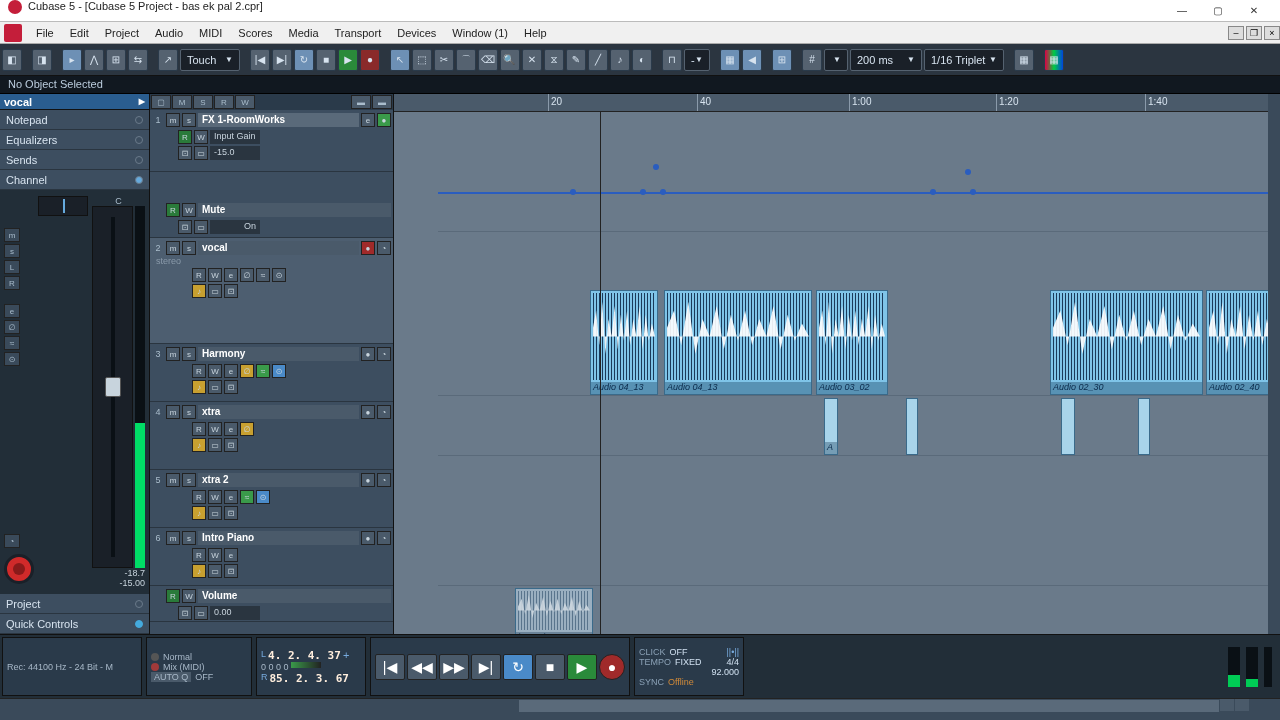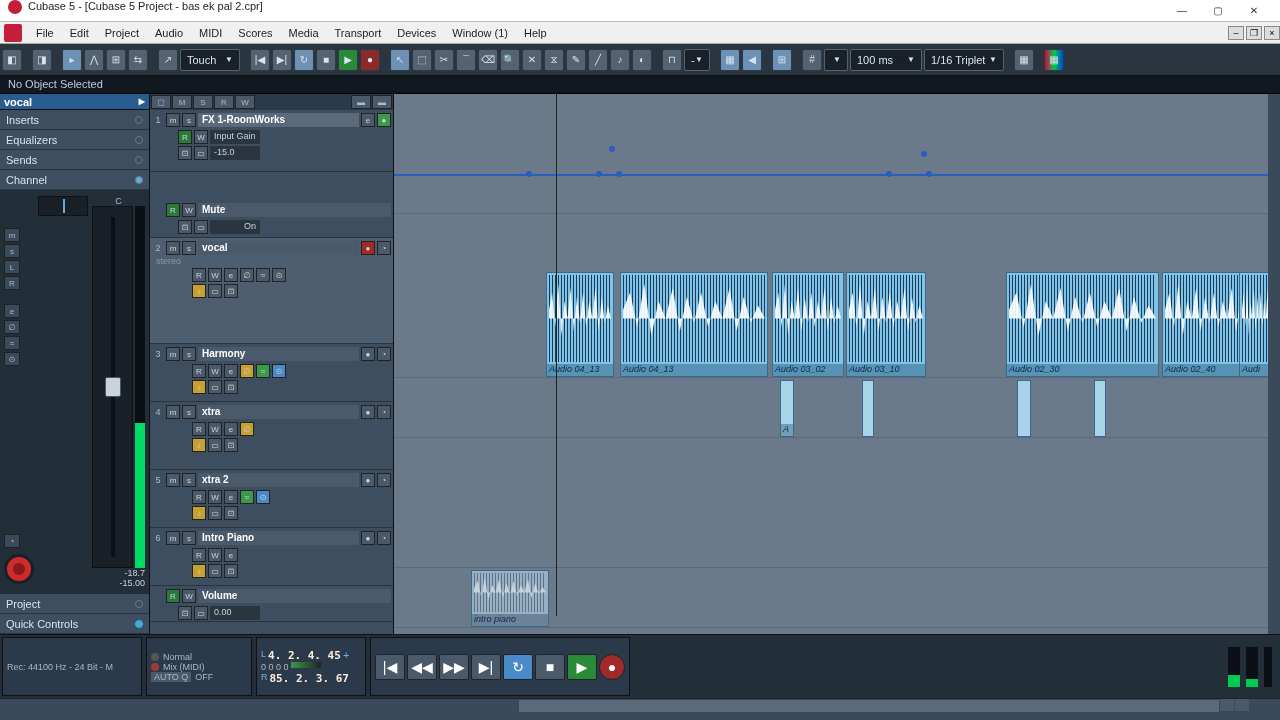--- a/index.html
+++ b/index.html
@@ -68,21 +68,21 @@
 .track-name { flex: 1; background: #2a5d8f; color: #fff; font-weight: bold; padding: 1px 4px; height: 14px; font-size: 10px; }
 .track-name.fx { background: #5a6a7a; color: #fff; }
 .track-name.plain { background: #4a5a6a; }
 .track-sub { display: flex; gap: 2px; margin-top: 2px; padding-left: 26px; }
 .track-field { background: #2a3540; color: #c8d4dd; padding: 1px 4px; font-size: 9px; min-width: 50px; height: 14px; }
 
 
 .arrange { flex: 1; background: #6a7a8a; position: relative; overflow: hidden; }
 .ruler { height: 18px; background: #4a5a6a; border-bottom: 1px solid #222; position: relative; }
 .ruler-mark { position: absolute; top: 0; bottom: 0; border-left: 1px solid #8a9aaa; color: #d7e3ef; font-size: 10px; padding-left: 2px; padding-top: 2px; }
-.lanes { position: relative; height: calc(100% - 18px); }
+.lanes { position: relative; height: calc(100% - 18px); margin-left: 44px; }
 .lane { position: absolute; left: 0; right: 0; border-bottom: 1px solid #5a6a7a; }
 .playhead { position: absolute; top: 0; bottom: 0; width: 1px; background: #222; left: 162px; }
 .automation-line { position: absolute; top: 80px; left: 0; right: 0; height: 2px; background: #2a5dbf; }
 .auto-node { position: absolute; width: 6px; height: 6px; background: #2a5dbf; border-radius: 50%; transform: translate(-50%,-50%); }
 
 .clip { position: absolute; background: #7fc4e8; border: 1px solid #3a6a8a; }
 .clip.dim { background: #9aafc0; }
 .clip.tiny { background: #a8d4ea; }
 .clip-wave { position: absolute; inset: 2px 2px 14px 2px; background: repeating-linear-gradient(90deg, #1a3a5a 0 1px, transparent 1px 3px); }
 .clip-wave::before { content: ''; position: absolute; inset: 0; background: #fff; clip-path: polygon(0 40%, 5% 20%, 10% 60%, 15% 10%, 20% 70%, 25% 30%, 30% 50%, 35% 15%, 40% 65%, 45% 25%, 50% 55%, 55% 20%, 60% 60%, 65% 30%, 70% 50%, 75% 15%, 80% 65%, 85% 25%, 90% 55%, 95% 35%, 100% 50%, 100% 50%, 0 50%); opacity: 0.9; }
@@ -181,21 +181,21 @@
   <div class="tb-btn active">▦</div>
   <div class="tb-btn active">◀</div>
   <div class="tb-sep"></div>
   <div class="tb-btn active">⊞</div>
   <div class="tb-sep"></div>
   <div class="tb-btn">#</div>
   <div class="tb-select" style="min-width:24px">
       <span class="tb-arrow">▼</span>
     </div>
   <div class="tb-select" style="min-width:72px">
-      <span>100 ms</span>
+      <span>200 ms</span>
       <span class="tb-arrow">▼</span>
     </div>
   <div class="tb-select" style="min-width:80px">
       <span>1/16 Triplet</span>
       <span class="tb-arrow">▼</span>
     </div>
   <div class="tb-sep"></div>
   <div class="tb-btn">▦</div>
   <div class="tb-sep"></div>
   <div class="tb-btn" style="background:linear-gradient(90deg,#d04,#0c4,#04d)">▦</div>
@@ -204,21 +204,21 @@
 <div class="infoline">No Object Selected</div>
 
 <div class="main">
 
   <div class="inspector">
     <div class="insp-header">
         <span>vocal</span>
         <span class="arrow">▶</span>
       </div>
     <div class="insp-section">
-        <span>Inserts</span>
+        <span>Notepad</span>
         <span class="dot"></span>
       </div>
     <div class="insp-section">
         <span>Equalizers</span>
         <span class="dot"></span>
       </div>
     <div class="insp-section">
         <span>Sends</span>
         <span class="dot"></span>
       </div>
@@ -441,20 +441,27 @@
       </div>
       <div class="track-sub">
         <div class="track-sq">⊡</div>
           <div class="track-sq">▭</div>
         <div class="track-field">0.00</div>
       </div>
     </div>
   </div>
 
   <div class="arrange">
+    <div class="ruler">
+      <div class="ruler-mark" style="left:154px">20</div>
+      <div class="ruler-mark" style="left:303px">40</div>
+      <div class="ruler-mark" style="left:455px">1:00</div>
+      <div class="ruler-mark" style="left:602px">1:20</div>
+      <div class="ruler-mark" style="left:751px">1:40</div>
+    </div>
     <div class="lanes">
 
       <div class="lane" style="top:0;height:120px">
         <div class="automation-line"></div>
         <div class="auto-node" style="left:135px;top:80px"></div>
         <div class="auto-node" style="left:205px;top:80px"></div>
         <div class="auto-node" style="left:218px;top:55px"></div>
         <div class="auto-node" style="left:225px;top:80px"></div>
         <div class="auto-node" style="left:495px;top:80px"></div>
         <div class="auto-node" style="left:530px;top:60px"></div>
@@ -467,24 +474,20 @@
             <div class="clip-label">Audio 04_13</div>
           </div>
         <div class="clip" style="left:226px;width:148px;top:0;bottom:0">
             <div class="clip-wave"></div>
             <div class="clip-label">Audio 04_13</div>
           </div>
         <div class="clip" style="left:378px;width:72px;top:0;bottom:0">
             <div class="clip-wave"></div>
             <div class="clip-label">Audio 03_02</div>
           </div>
-        <div class="clip" style="left:452px;width:80px;top:0;bottom:0">
-            <div class="clip-wave"></div>
-            <div class="clip-label">Audio 03_10</div>
-          </div>
         <div class="clip" style="left:612px;width:153px;top:0;bottom:0">
             <div class="clip-wave"></div>
             <div class="clip-label">Audio 02_30</div>
           </div>
         <div class="clip" style="left:768px;width:95px;top:0;bottom:0">
             <div class="clip-wave"></div>
             <div class="clip-label">Audio 02_40</div>
           </div>
         <div class="clip" style="left:845px;width:40px;top:0;bottom:0">
             <div class="clip-wave"></div>
@@ -530,21 +533,21 @@
         <span class="tp-label">Mix (MIDI)</span>
       </div>
     <div style="display:flex;gap:4px">
         <span class="tp-label" style="background:#4a5a6a;padding:0 3px">AUTO Q</span>
         <span class="tp-label">OFF</span>
       </div>
   </div>
   <div class="tp-block" style="width:110px">
     <div style="display:flex;gap:2px">
         <span style="color:#7ad;font-size:9px">L</span>
-        <span class="tp-val" style="font-size:11px">4. 2. 4. 45</span>
+        <span class="tp-val" style="font-size:11px">4. 2. 4. 37</span>
         <span style="color:#7ad">+</span>
       </div>
     <div style="display:flex;gap:2px">
         <span class="tp-label" style="font-size:9px">0   0   0   0</span>
         <span style="width:30px;height:6px;background:linear-gradient(90deg,#3a9a4a,#222)"></span>
       </div>
     <div style="display:flex;gap:2px">
         <span style="color:#7ad;font-size:9px">R</span>
         <span class="tp-val" style="font-size:11px">85. 2. 3. 67</span>
       </div>
@@ -552,20 +555,26 @@
   <div class="tp-block tp-controls" style="flex-direction:row">
     <div class="tp-btn">|◀</div>
     <div class="tp-btn">◀◀</div>
     <div class="tp-btn">▶▶</div>
     <div class="tp-btn">▶|</div>
     <div class="tp-btn cycle">↻</div>
     <div class="tp-btn">■</div>
     <div class="tp-btn play">▶</div>
     <div class="tp-btn rec">●</div>
   </div>
+  <div class="tp-block" style="width:110px">
+    <div class="status-pair"><span class="k">CLICK</span><span class="v">OFF</span><span style="float:right;color:#7ad">||•||</span></div>
+    <div class="status-pair"><span class="k">TEMPO</span><span class="v">FIXED</span><span class="v" style="float:right">4/4</span></div>
+    <div class="status-pair" style="text-align:right"><span class="v">92.000</span></div>
+    <div class="status-pair"><span class="k">SYNC</span><span class="v off">Offline</span></div>
+  </div>
   <div class="status-right">
     <div class="perf-meter">
         <div class="perf-fill"></div>
       </div>
     <div class="perf-meter">
         <div class="perf-fill" style="height:20%"></div>
       </div>
     <div style="width:8px;height:40px;background:#0a1015"></div>
   </div>
 </div>

